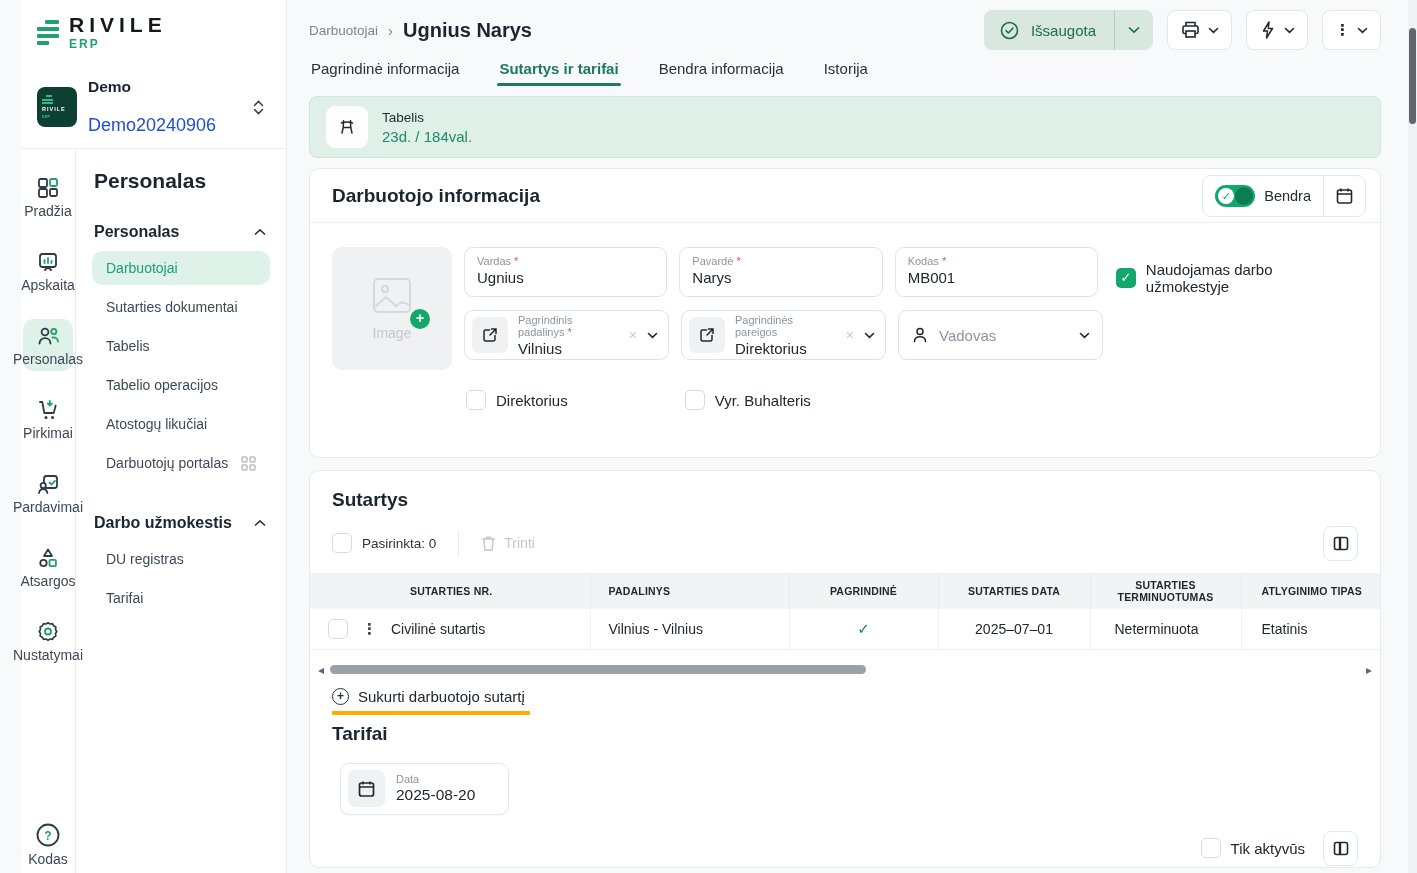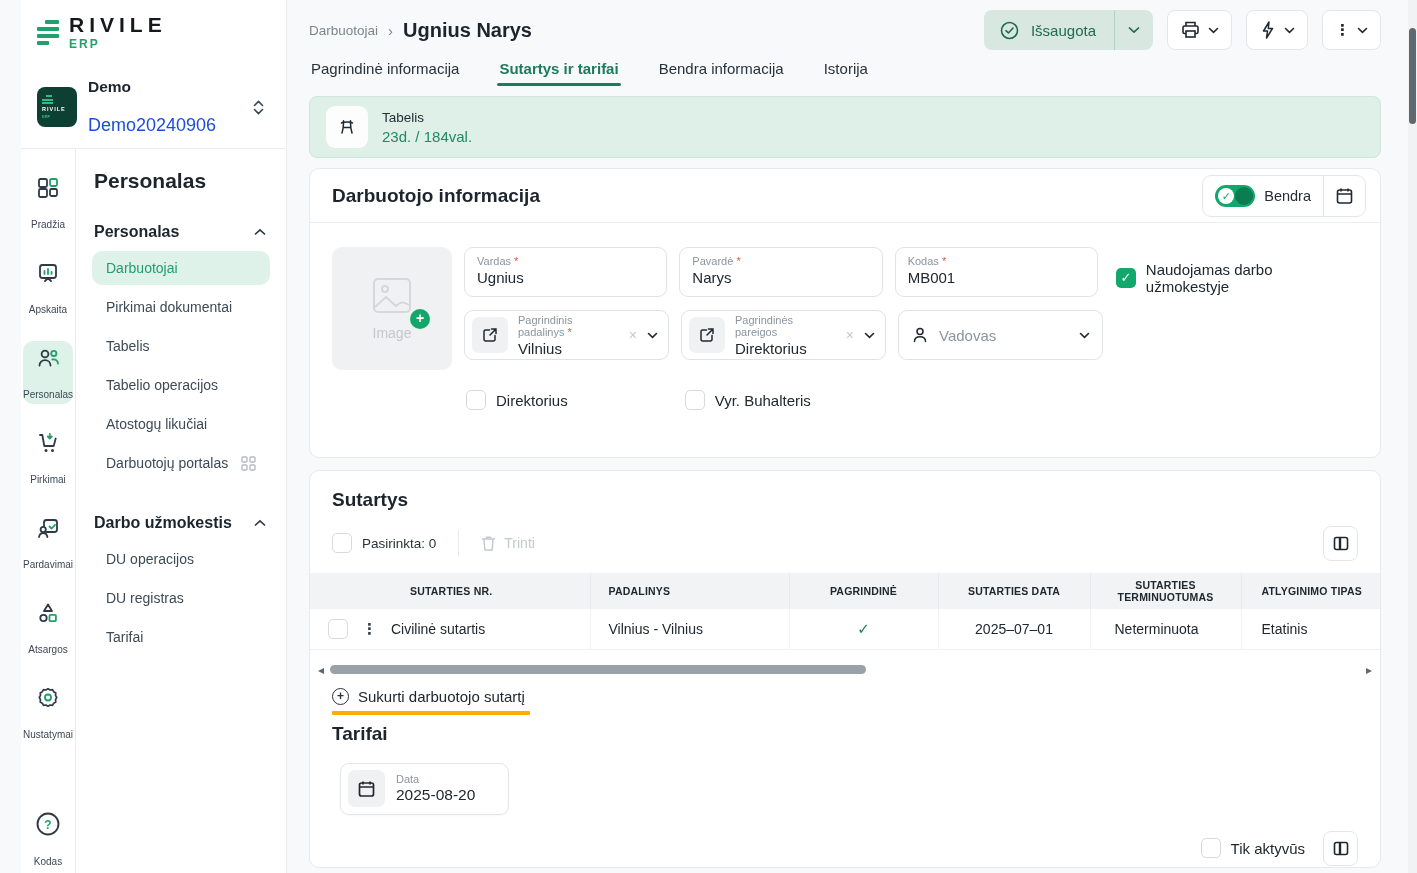--- a/index.html
+++ b/index.html
@@ -31,21 +31,21 @@
   .company-avatar .av-sub { font-size:4px; color:#2dbd82; font-weight:700; }
   .company-meta { flex:1; }
   .company-name { font-size:15.5px; font-weight:700; color:#1c252e; }
   .company-code { font-size:18px; color:#1d4ed8; margin-top:19px; }
   .company-caret { color:#3c4652; display:flex; flex-direction:column; align-items:center; margin-right:4px; }
   .side-sep { height:1px; background:#ececee; }
   .side-body { flex:1; display:flex; min-height:0; }
 
   .rail { width:55px; border-right:1px solid #ececee; display:flex; flex-direction:column; align-items:center; padding-top:22px; gap:22px; }
   .rail-item { width:50px; display:flex; flex-direction:column; align-items:center; gap:3px; cursor:pointer; padding:5px 0 4px; border-radius:10px; }
-  .rail-item .rlabel { font-size:10px; color:#3d4854; white-space:nowrap;margin-top:16px; }
+  .rail-item .rlabel { font-size:14px; color:#3d4854; white-space:nowrap; }
   .rail-item.active { background:#dff2e9; }
   .rail-spacer { flex:1; }
   .rail-item.help { margin-bottom:2px; }
 
   .menu { flex:1; padding:20px 16px 0 16px; overflow:hidden; }
   .menu-title { font-size:21px; font-weight:700; color:#1c252e; padding-left:2px; }
   .group-head { display:flex; align-items:center; justify-content:space-between; margin-top:30px; padding:0 4px 0 2px; cursor:pointer; }
   .group-label { font-size:16px; font-weight:700; color:#1c252e; }
   .menu-item { display:flex; align-items:center; justify-content:space-between; font-size:14px; color:#3d4a55; padding:9px 14px; margin-top:5px; border-radius:10px; cursor:pointer; }
   .menu-item.active { background:#dff2e9; color:#1f9e6e; }
@@ -309,21 +309,21 @@
               <svg width="12" height="8" viewBox="0 0 12 8">
                 <path d="M1.5 6 L6 1.8 L10.5 6" fill="none" stroke="#2f3a45" stroke-width="1.7" stroke-linecap="round"></path>
               </svg>
             </span>
         </div>
         <div class="menu-items">
           <div class="menu-item active">
               <span>Darbuotojai</span>
             </div>
           <div class="menu-item">
-              <span>Pirkimai dokumentai</span>
+              <span>Sutarties dokumentai</span>
             </div>
           <div class="menu-item">
               <span>Tabelis</span>
             </div>
           <div class="menu-item">
               <span>Tabelio operacijos</span>
             </div>
           <div class="menu-item">
               <span>Atostogų likučiai</span>
             </div>
@@ -342,23 +342,20 @@
 
         <div class="group-head" style="margin-top:34px">
           <span class="group-label">Darbo užmokestis</span>
           <span>
               <svg width="12" height="8" viewBox="0 0 12 8">
                 <path d="M1.5 6 L6 1.8 L10.5 6" fill="none" stroke="#2f3a45" stroke-width="1.7" stroke-linecap="round"></path>
               </svg>
             </span>
         </div>
         <div class="menu-items">
-          <div class="menu-item">
-              <span>DU operacijos</span>
-            </div>
           <div class="menu-item">
               <span>DU registras</span>
             </div>
           <div class="menu-item">
               <span>Tarifai</span>
             </div>
         </div>
       </nav>
     </div>
   </aside>

